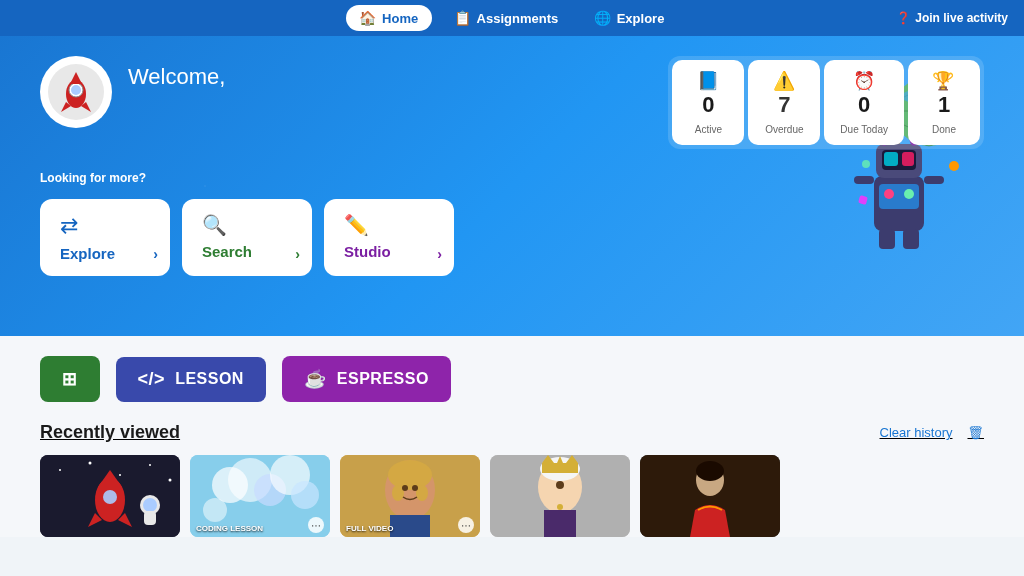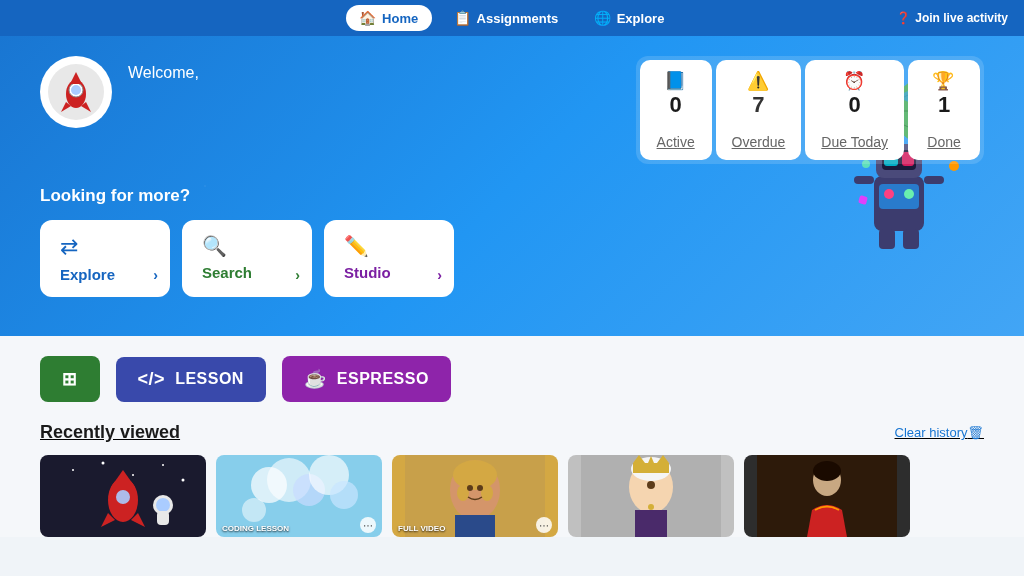--- a/index.html
+++ b/index.html
@@ -79,21 +79,21 @@
       justify-content: center;
       overflow: hidden;
       flex-shrink: 0;
     }
     .welcome-text {
       color: white;
       margin-left: 16px;
       margin-top: 8px;
     }
     .welcome-text .greeting {
-      font-size: 16px;
+      font-size: 22px;
       font-weight: 400;
     }
     .welcome-text .name {
       font-size: 26px;
       font-weight: 700;
     }
     .stats-panel {
       display: flex;
       gap: 4px;
       margin-left: auto;
@@ -103,30 +103,30 @@
     }
     .stat-card {
       background: white;
       border-radius: 10px;
       padding: 10px 16px;
       text-align: center;
       min-width: 72px;
     }
     .stat-icon { font-size: 18px; margin-bottom: 2px; }
     .stat-number { font-size: 22px; font-weight: 700; color: #1a1a1a; line-height: 1; }
-    .stat-label { font-size: 14px; color: #666; margin-top: 18px; text-decoration: underline; }
+    .stat-label { font-size: 10px; color: #666; margin-top: 8px; }
     .stat-card.active .stat-icon { color: #2196f3; }
     .stat-card.overdue .stat-number { color: #333; }
     .stat-card.overdue .stat-icon { color: #ff9800; }
     .stat-card.due-today .stat-icon { color: #ff9800; }
     .stat-card.done .stat-icon { color: #ffc107; }
 
     .looking-more {
       color: white;
-      font-size: 17px;
+      font-size: 12px;
       font-weight: 700;
       margin-top: 22px;
       margin-bottom: 14px;
     }
     .shortcut-cards {
       display: flex;
       gap: 12px;
     }
     .shortcut-card {
       background: white;
@@ -221,28 +221,28 @@
       font-size: 18px;
       font-weight: 700;
       color: #1a1a1a;
     }
     .clear-history {
       color: #1976d2;
       font-size: 13px;
       cursor: pointer;
       display: flex;
       align-items: flex-start;
-      gap: 0;
+      gap: 15px;
     }
     .thumbnails {
       display: flex;
       gap: 10px;
     }
     .thumb {
-      width: 166px;
+      width: 140px;
       height: 82px;
       border-radius: 8px;
       overflow: hidden;
       position: relative;
       flex-shrink: 0;
     }
     .thumb-bg {
       width: 100%;
       height: 100%;
       display: flex;

